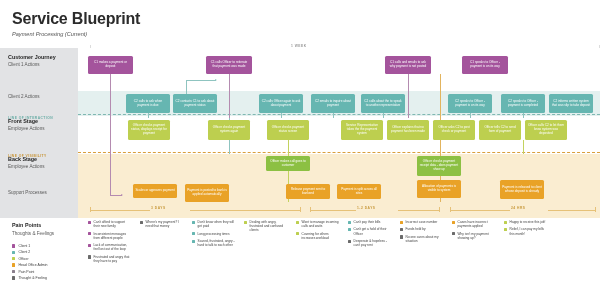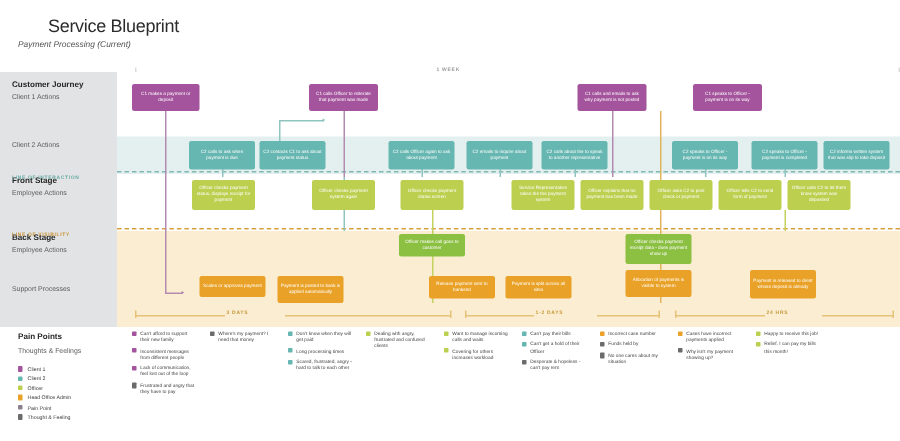--- a/index.html
+++ b/index.html
@@ -7,23 +7,22 @@
     width: 600px; height: 294px;
     background: #ffffff;
     font-family: "Liberation Sans", sans-serif;
     overflow: hidden;
   }
   #root { position: relative; width: 600px; height: 294px; }
 
   
   .header { position: absolute; left: 12px; top: 10px; }
   .header h1 {
-    font-size: 12px; font-weight: normal; color: #2b2b2b;
+    font-size: 16px; font-weight: bold; color: #2b2b2b;
     letter-spacing: -0.2px;
-    margin-left: 20px;
   }
   .header .sub {
     font-size: 5.6px; color: #545454; margin-top: 3px; font-style: italic;
   }
 
   
   .grid { position: absolute; left: 0; top: 48px; width: 600px; height: 170px; }
 
   .band { position: absolute; left: 0; width: 600px; }
   .band-white  { background: #ffffff; }

